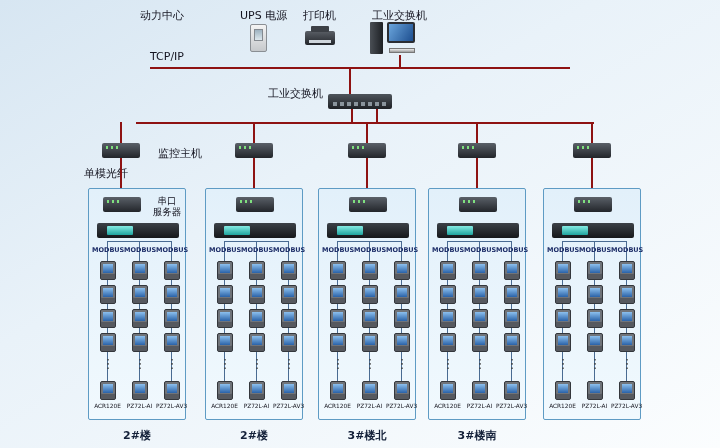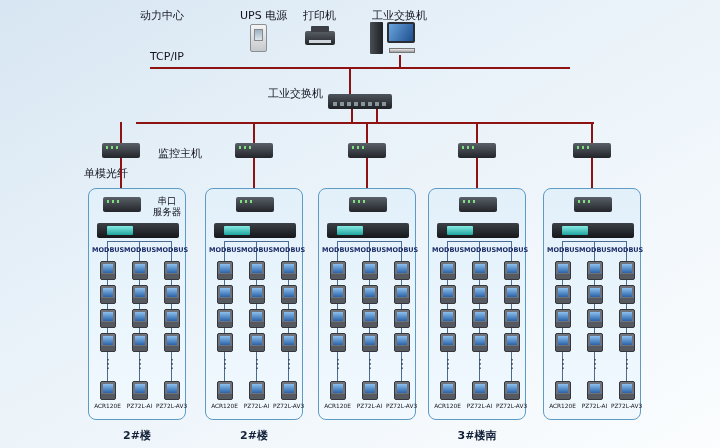--- a/index.html
+++ b/index.html
@@ -36,21 +36,21 @@
 
   .server{position:absolute;left:8px;top:34px;width:82px;height:15px;border-radius:2px;
     background:linear-gradient(#3c4147,#15171a)}
   .server i{position:absolute;left:10px;top:3px;width:26px;height:9px;
     background:linear-gradient(#86ece4,#1fa49e);border-radius:1px}
 
   
   .group{position:absolute;top:122px;width:98px;height:326px}
   .drop{position:absolute;top:0;width:2px;height:86px;background:#8e1212}
   .gbox{position:absolute;left:0;top:66px;width:98px;height:232px;
-    border:1px solid #5e9bc4;border-radius:8px;
+    border:1px solid #5e9bc4;border-radius:2px;
     background:linear-gradient(#e2f0fa,#f1f9fe)}
   .slabel{position:absolute;left:58px;top:6px;width:40px;font-size:9.5px;line-height:11px;
     color:#141420;text-align:center}
   .busline-h{position:absolute;left:18px;top:52px;width:65px;height:1px;background:#4a6b92}
   .busline-v{position:absolute;top:52px;width:1px;height:149px;background:#4a6b92}
   .modbus{position:absolute;top:57px;width:32px;font-size:6.5px;font-weight:bold;
     color:#1b2b66;text-align:center;letter-spacing:0}
   .meter{position:absolute;width:16px;height:19px;background:#70747a;border:1px solid #34373c;
     border-radius:2px;box-shadow:inset 0 -5px 0 #56595f}
   .meter i{position:absolute;left:2px;top:2px;right:2px;height:9px;display:block;
@@ -295,20 +295,21 @@
           </span>
           <span class="meter" style="top:144px;left:75px">
             <i></i>
           </span>
           <div class="dots" style="left:75px">⋮</div>
           <span class="meter" style="top:192px;left:75px">
             <i></i>
           </span>
           <div class="model" style="left:66px">PZ72L-AV3</div>
         </div>
+        <div class="gname">3#楼北</div>
       </div>
       <div class="group" style="left: 428px;">
         <i class="drop" style="left:48px"></i>
         <span class="tx" style="left:30px;top:21px"></span>
         <div class="gbox">
           <span class="tx" style="left:30px;top:8px"></span>
           <span class="server">
             <i></i>
           </span>
           <i class="busline-h"></i>

